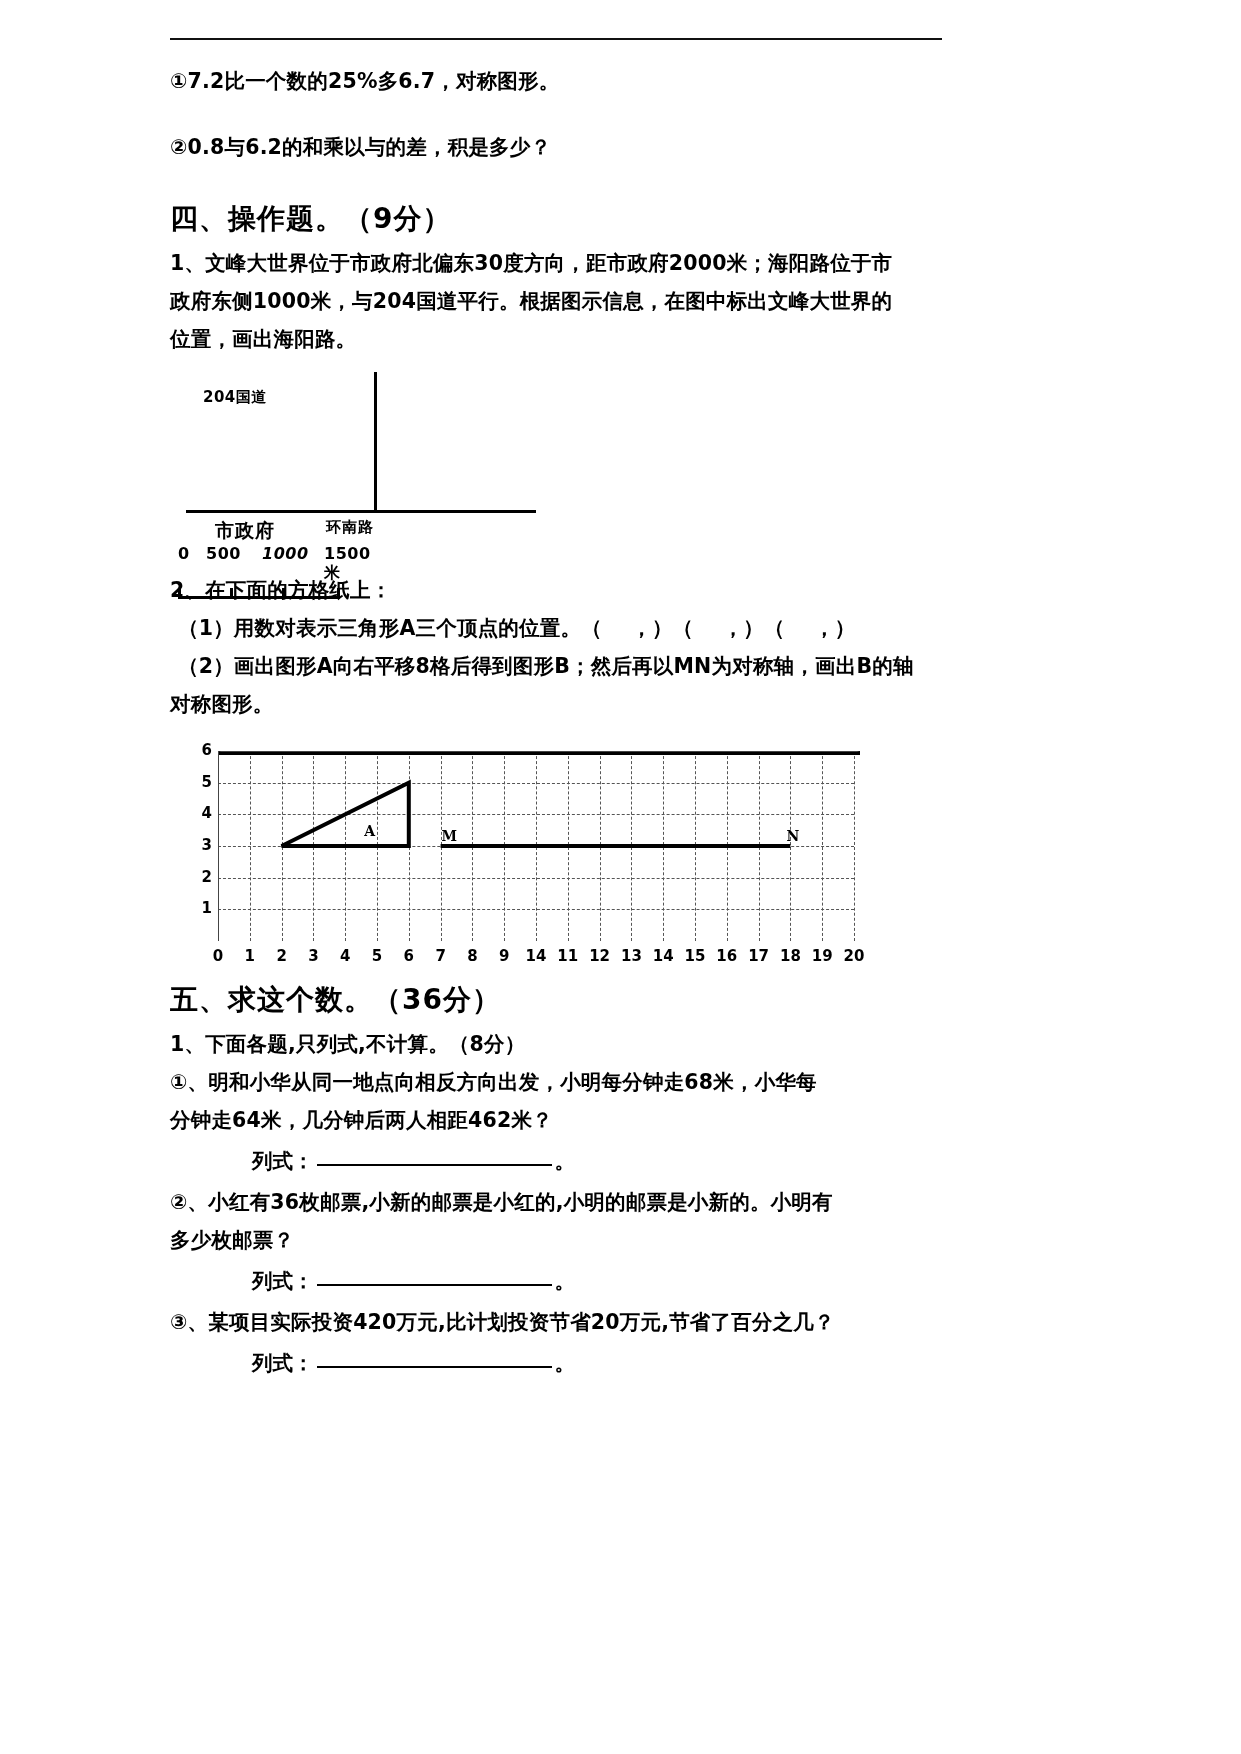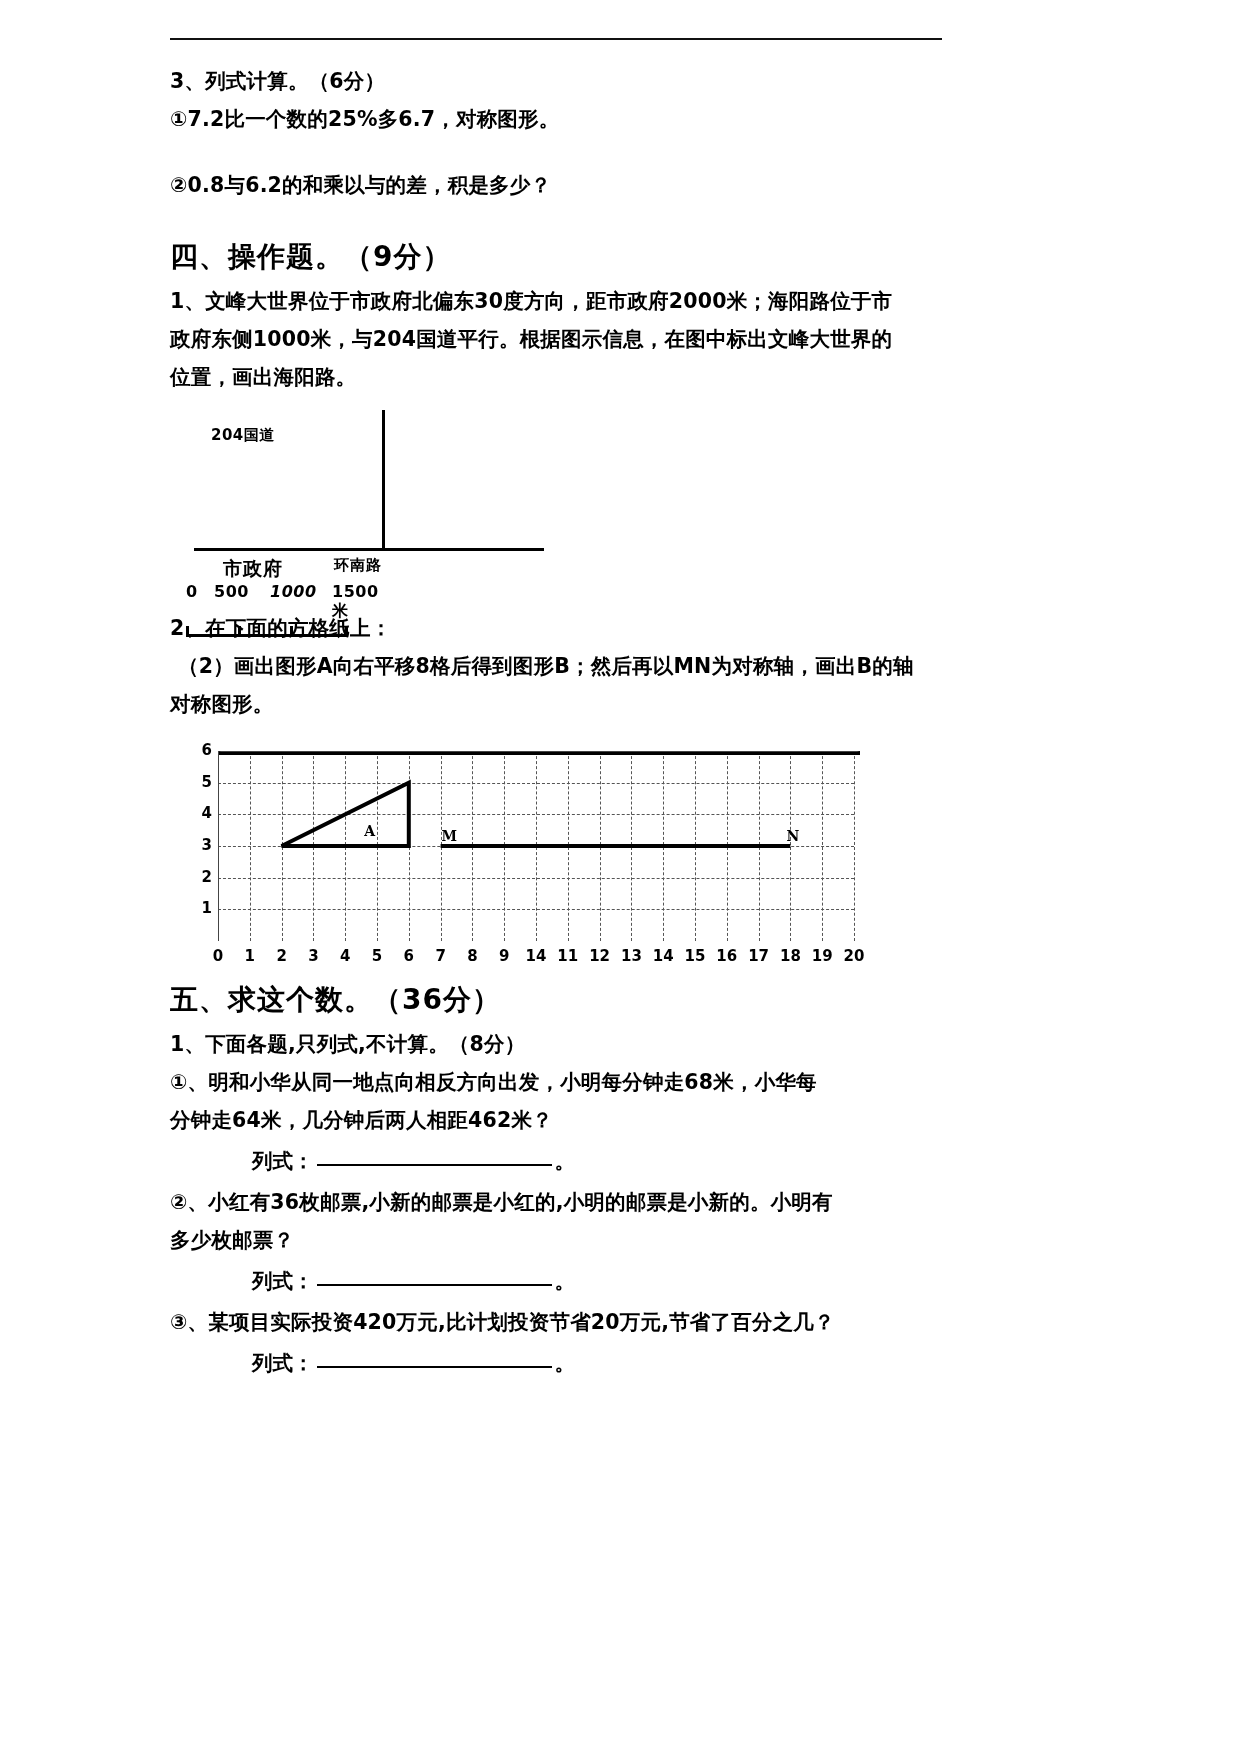--- a/index.html
+++ b/index.html
@@ -42,21 +42,21 @@
     letter-spacing:1px;
   }
   .gap-md{height:28px;}
   .indent2{padding-left:8px;}
 
   
   .map-fig{
     position:relative;
     width:400px;
     height:205px;
-    margin-left:16px;
+    margin-left:8px;
     margin-top:8px;
   }
   .map-vline{
     position:absolute;
     left:196px;top:6px;
     width:0;height:140px;
     border-left:3px solid #000;
   }
   .map-hline{
     position:absolute;
@@ -177,21 +177,20 @@
 </style>
 </head>
 <body>
 
 <div class="page">
 
   <div class="rule"></div>
 
   <div class="body-col">
 
-    <div class="line">3、列式计算。（6分）</div>
     <div class="line">①7.2比一个数的25%多6.7，对称图形。</div>
     <div class="gap-md"></div>
     <div class="line">②0.8与6.2的和乘以与的差，积是多少？</div>
 
     <div class="gap-md"></div>
 
     <div class="sec-head">四、操作题。（9分）</div>
 
     <div class="line">1、文峰大世界位于市政府北偏东30度方向，距市政府2000米；海阳路位于市</div>
     <div class="line">政府东侧1000米，与204国道平行。根据图示信息，在图中标出文峰大世界的</div>
@@ -215,20 +214,21 @@
           <div class="base"></div>
           <div class="tick" style="left:0px;"></div>
           <div class="tick" style="left:52px;"></div>
           <div class="tick" style="left:104px;"></div>
           <div class="tick" style="left:159px;"></div>
         </div>
       </div>
     </div>
 
     <div class="line">2、在下面的方格纸上：</div>
+    <div class="line indent2">（1）用数对表示三角形A三个顶点的位置。（    ，）（    ，）（    ，）</div>
     <div class="line indent2">（2）画出图形A向右平移8格后得到图形B；然后再以MN为对称轴，画出B的轴</div>
     <div class="line">对称图形。</div>
 
     <div class="grid-fig">
       <div id="grid-lines">
           <div class="grid-vline" style="left: 67.8px; top: 6px;"></div>
           <div class="grid-vline" style="left: 99.6px; top: 6px;"></div>
           <div class="grid-vline" style="left: 131.4px; top: 6px;"></div>
           <div class="grid-vline" style="left: 163.2px; top: 6px;"></div>
           <div class="grid-vline" style="left: 195px; top: 6px;"></div>

